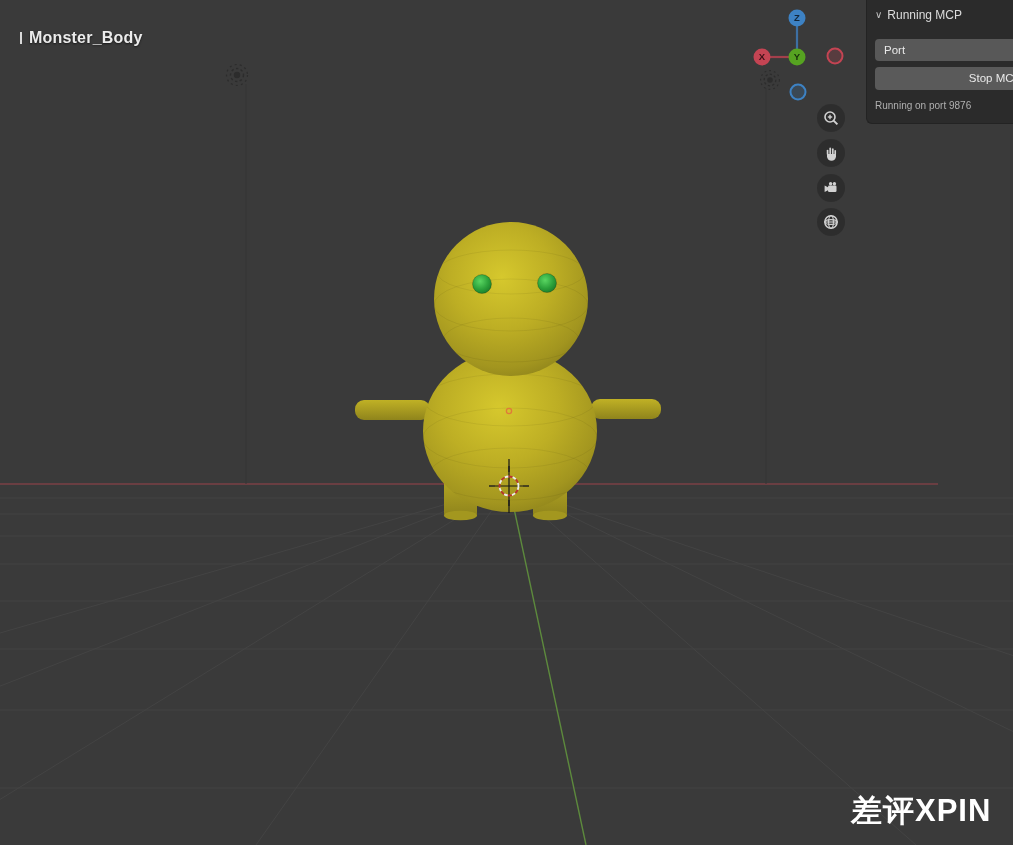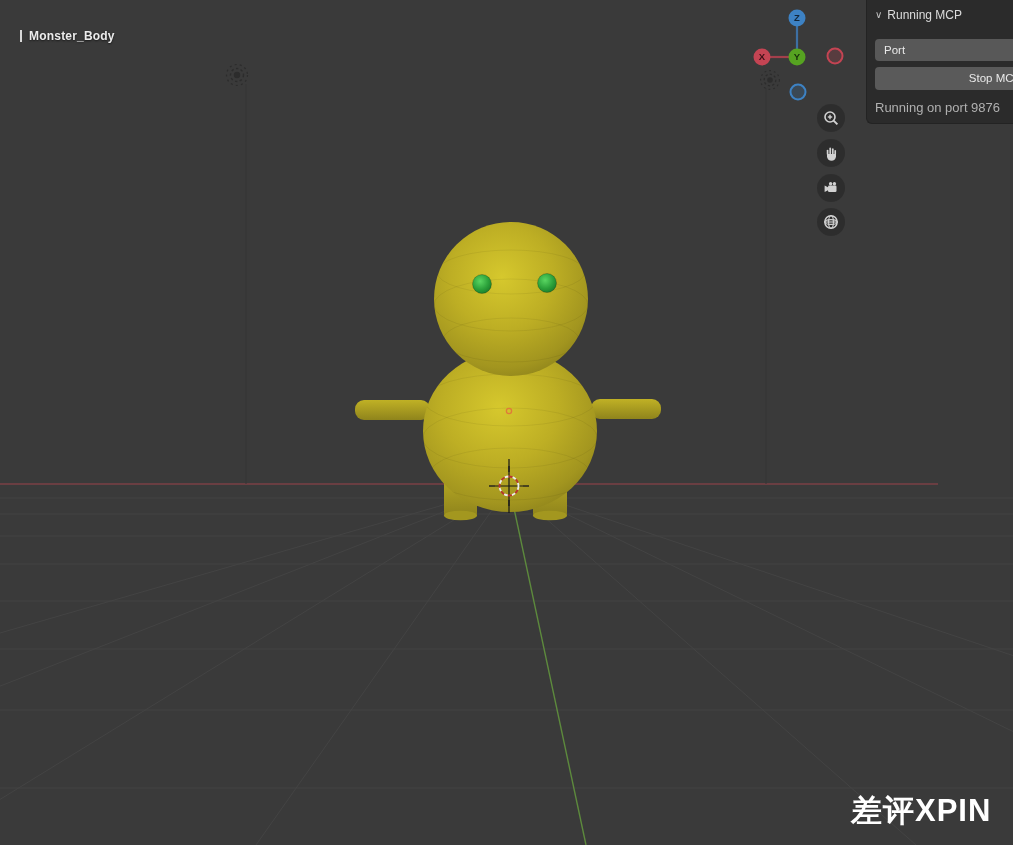--- a/index.html
+++ b/index.html
@@ -7,21 +7,21 @@
     position:relative;width:1013px;height:845px;overflow:hidden;
     background:#3a3a3a;
     font-family:"Liberation Sans","DejaVu Sans",sans-serif;
     -webkit-font-smoothing:antialiased;
   }
   .scene-svg{position:absolute;left:0;top:0;}
 
   
   .object-label{
     position:absolute;left:20px;top:29px;display:flex;align-items:center;
-    color:#ececec;font-size:12px;font-weight:bold;letter-spacing:.2px;
+    color:#ececec;font-size:16px;font-weight:bold;letter-spacing:.2px;
     text-shadow:0 1px 2px rgba(0,0,0,.6);
   }
   .object-label .bar{display:inline-block;width:2px;height:12px;background:#d9d9d9;margin-right:7px;}
 
   
   .vp-btn{
     position:absolute;left:817px;width:28px;height:28px;border-radius:50%;
     background:rgba(44,44,44,.92);display:flex;align-items:center;justify-content:center;
   }
   .vp-btn svg{display:block;}
@@ -40,21 +40,21 @@
   .port-field{
     position:absolute;left:8px;top:39px;width:240px;height:22px;background:#585858;
     border-radius:4px;color:#e8e8e8;font-size:11.5px;line-height:22px;padding-left:9px;
     box-sizing:border-box;
   }
   .stop-btn{
     position:absolute;left:8px;top:67px;width:240px;height:23px;background:#5a5a5a;
     border-radius:4px;color:#e9e9e9;font-size:11.5px;line-height:23px;text-align:center;
   }
   .status-text{
-    position:absolute;left:8px;top:100px;color:#b0b0b0;font-size:13px;white-space:nowrap;
+    position:absolute;left:8px;top:100px;color:#b0b0b0;font-size:10px;white-space:nowrap;
   }
 
   
   .watermark{
     position:absolute;left:851px;top:790px;color:#ffffff;font-size:31px;font-weight:bold;
     letter-spacing:1px;white-space:nowrap;
   }
 </style>
 </head>
 <body>

